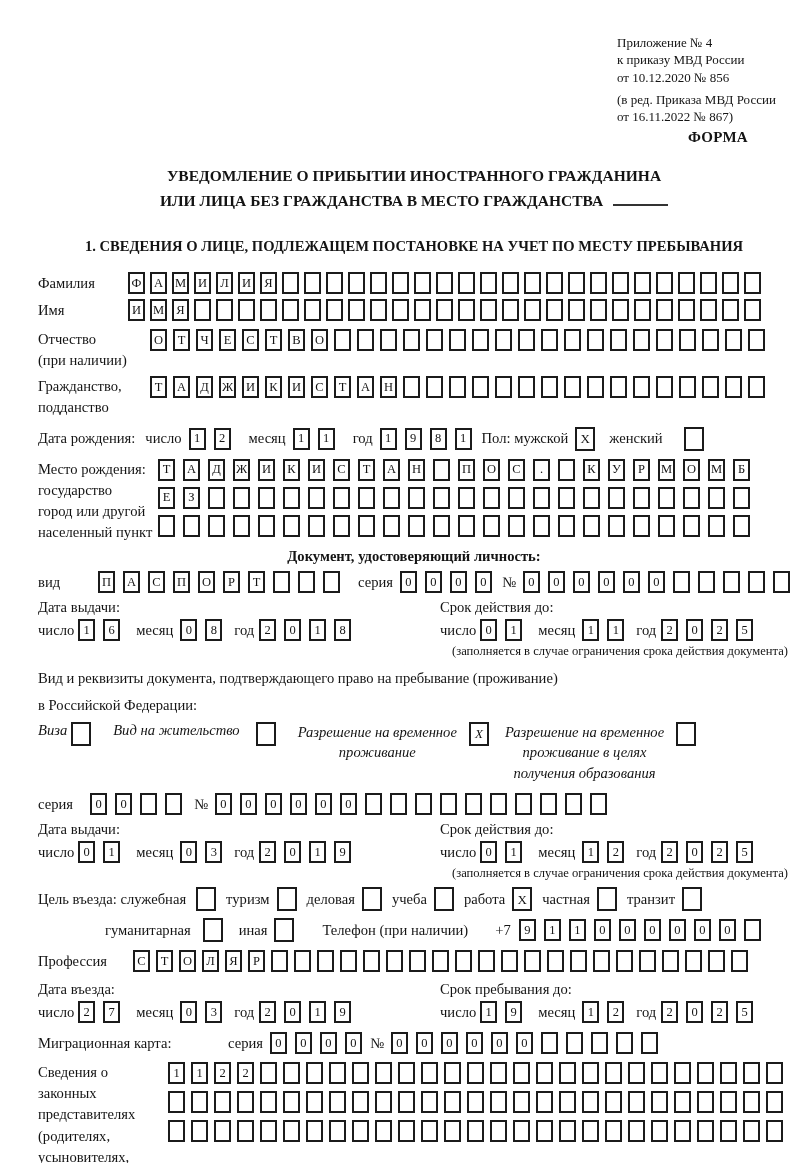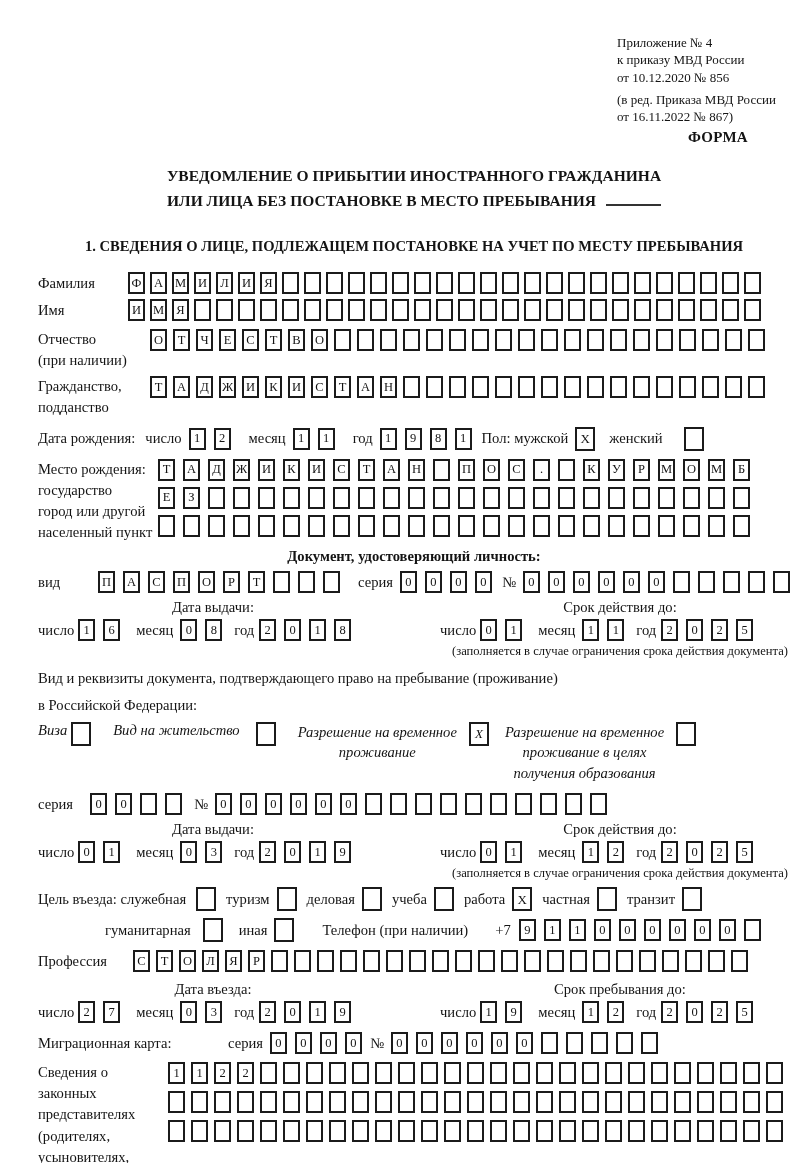--- a/index.html
+++ b/index.html
@@ -41,21 +41,21 @@
 
   .center-bold { text-align:center; font-weight:bold; font-size:14.6px; margin:8px 0 6px 0; }
 
   .inlbl { flex:none; margin:0 7px 0 10px; }
   .inlbl.first { margin-left:0; }
 
   .dates2 { display:flex; font-size:14.6px; margin-top:6px; }
   .dcol { flex:none; }
   .dcol-l { width:350px; margin-right:52px; }
   .dcol-r { width:360px; }
-  .dhead { text-align:center; margin-bottom:3px; }
+  .dhead { text-align:left; margin-bottom:3px; }
   .dg { display:flex; align-items:center; }
   .note-r { text-align:right; font-size:12.6px; margin-top:3px; margin-bottom:6px; padding-right:2px; }
 
   .plain { font-size:14.6px; line-height:1.8; }
 
   .cbrow { display:flex; align-items:flex-start; font-size:14.6px; margin-top:4px;font-style:italic; }
   .cbitem { display:flex; align-items:flex-start; }
   .cbtxt { text-align:center; line-height:1.4; }
   .gap4 { width:4px; } .gap12 { width:12px; } .gap16 { width:16px; } .gap22 { width:22px; }
 </style>
@@ -72,21 +72,21 @@
       <div>(в ред. Приказа МВД России</div>
       <div>от 16.11.2022 № 867)</div>
     </div>
   </div>
 
   <div class="forma">ФОРМА</div>
 
   <div class="title">
     <div>УВЕДОМЛЕНИЕ О ПРИБЫТИИ ИНОСТРАННОГО ГРАЖДАНИНА</div>
     <div>
-      <span>ИЛИ ЛИЦА БЕЗ ПОСТАНОВКЕ В МЕСТО ПРЕБЫВАНИЯ</span><span class="blank-line"></span>
+      <span>ИЛИ ЛИЦА БЕЗ ГРАЖДАНСТВА В МЕСТО ГРАЖДАНСТВА</span><span class="blank-line"></span>
     </div>
   </div>
 
   <div class="section1">1. СВЕДЕНИЯ О ЛИЦЕ, ПОДЛЕЖАЩЕМ ПОСТАНОВКЕ НА УЧЕТ ПО МЕСТУ ПРЕБЫВАНИЯ</div>
 
   <div class="row">
     <div class="lbl w90">Фамилия</div>
     <div class="cells">
         <span class="cell">Ф</span>
         <span class="cell">А</span>

